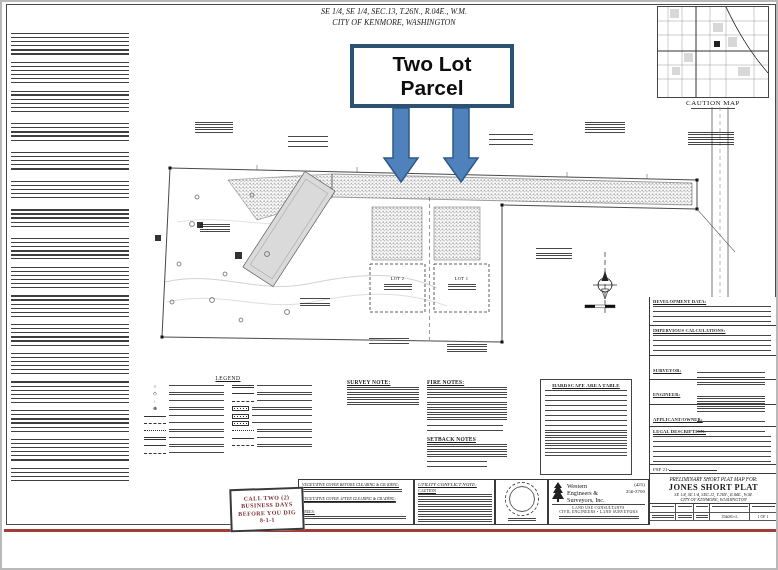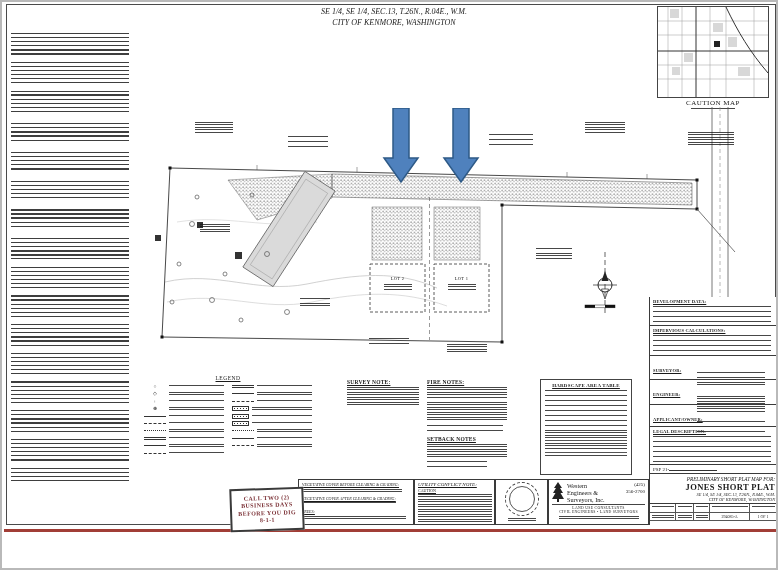--- a/index.html
+++ b/index.html
@@ -85,21 +85,21 @@
   #company-name { line-height:1.15; font-size:6.2px; }
   #company-phone { margin-left:auto; text-align:right; font-size:5px; line-height:1.3; }
   #company-rule { border-top:1px solid #444; margin:1px 0; }
   .tagline { font-size:3.8px; text-align:center; letter-spacing:.3px; white-space:nowrap; }
   #company-addr { width:80px; height:3px; margin:2px auto 0; }
 
   
   #right-panel { left:647px; top:295px; width:128px; height:228px; border-left:1px solid #3a3a3a; background:#fff; }
   .psec { border-top:1px solid #3a3a3a; padding:2px 3px; position:relative; }
   .psec-h { font-weight:bold; font-size:4.5px; text-decoration:underline; letter-spacing:.2px; }
-  #titleblock { border-top:1px solid #3a3a3a; text-align:right; padding:2px 2px 1px; }
+  #titleblock { border-top:1px solid #3a3a3a; text-align:center; padding:2px 2px 1px; }
   #tb-psp { font-size:5px; text-align:left; padding:2px 3px 1px; border-top:1px solid #3a3a3a; }
   #tb-psp .uline { display:inline-block; width:48px; border-bottom:1px solid #333; height:4px; }
   #tb-for { font-style:italic; font-size:5.2px; }
   #tb-title { font-weight:bold; font-size:8.5px; letter-spacing:.4px; }
   #tb-sec, #tb-city { font-style:italic; font-size:4.3px; }
   #tb-grid { display:grid; grid-template-columns:26px 18px 16px 40px 26px; border-top:1px solid #3a3a3a; }
   #tb-grid > div { border-right:1px solid #555; border-bottom:1px solid #555; height:8.5px; padding:1px 1.5px; font-size:4px; display:flex; align-items:center; justify-content:center; }
   #tb-grid > div:nth-child(5n) { border-right:none; }
   #tb-grid .gs { width:100%; height:3px; }
 </style>
@@ -242,20 +242,24 @@
   <div class="abs mlabel scrib25" style="left:445px;top:342px;width:40px;height:10px"></div>
   <div class="abs mlabel scrib25" style="left:534px;top:246px;width:36px;height:12px"></div>
   <div class="abs mlabel scrib25" style="left:298px;top:296px;width:30px;height:10px"></div>
   <div class="abs mlabel scrib25" style="left:198px;top:222px;width:30px;height:10px"></div>
 
   <div class="lotlabel" style="left:368px;top:274px;width:55px">LOT 2</div>
   <div class="abs scrib25" style="left:382px;top:282px;width:28px;height:7px"></div>
   <div class="lotlabel" style="left:432px;top:274px;width:55px">LOT 1</div>
   <div class="abs scrib25" style="left:446px;top:282px;width:28px;height:7px"></div>
 
+  <div class="abs" id="callout-box">
+    <div>Two Lot</div>
+    <div>Parcel</div>
+  </div>
   <svg class="abs" id="callout-arrows" viewBox="0 0 164 78">
     <path d="M43,0 L59,0 L59,50 L68,50 L51,74 L34,50 L43,50 Z" fill="#4f81bd" stroke="#2e5a87" stroke-width="1.5"></path>
     <path d="M103,0 L119,0 L119,50 L128,50 L111,74 L94,50 L103,50 Z" fill="#4f81bd" stroke="#2e5a87" stroke-width="1.5"></path>
   </svg>
 
   <div class="abs" id="legend">
     <div id="legend-title">LEGEND</div>
     <div class="lcols">
       <div class="lcol">
         <div class="lrow">

